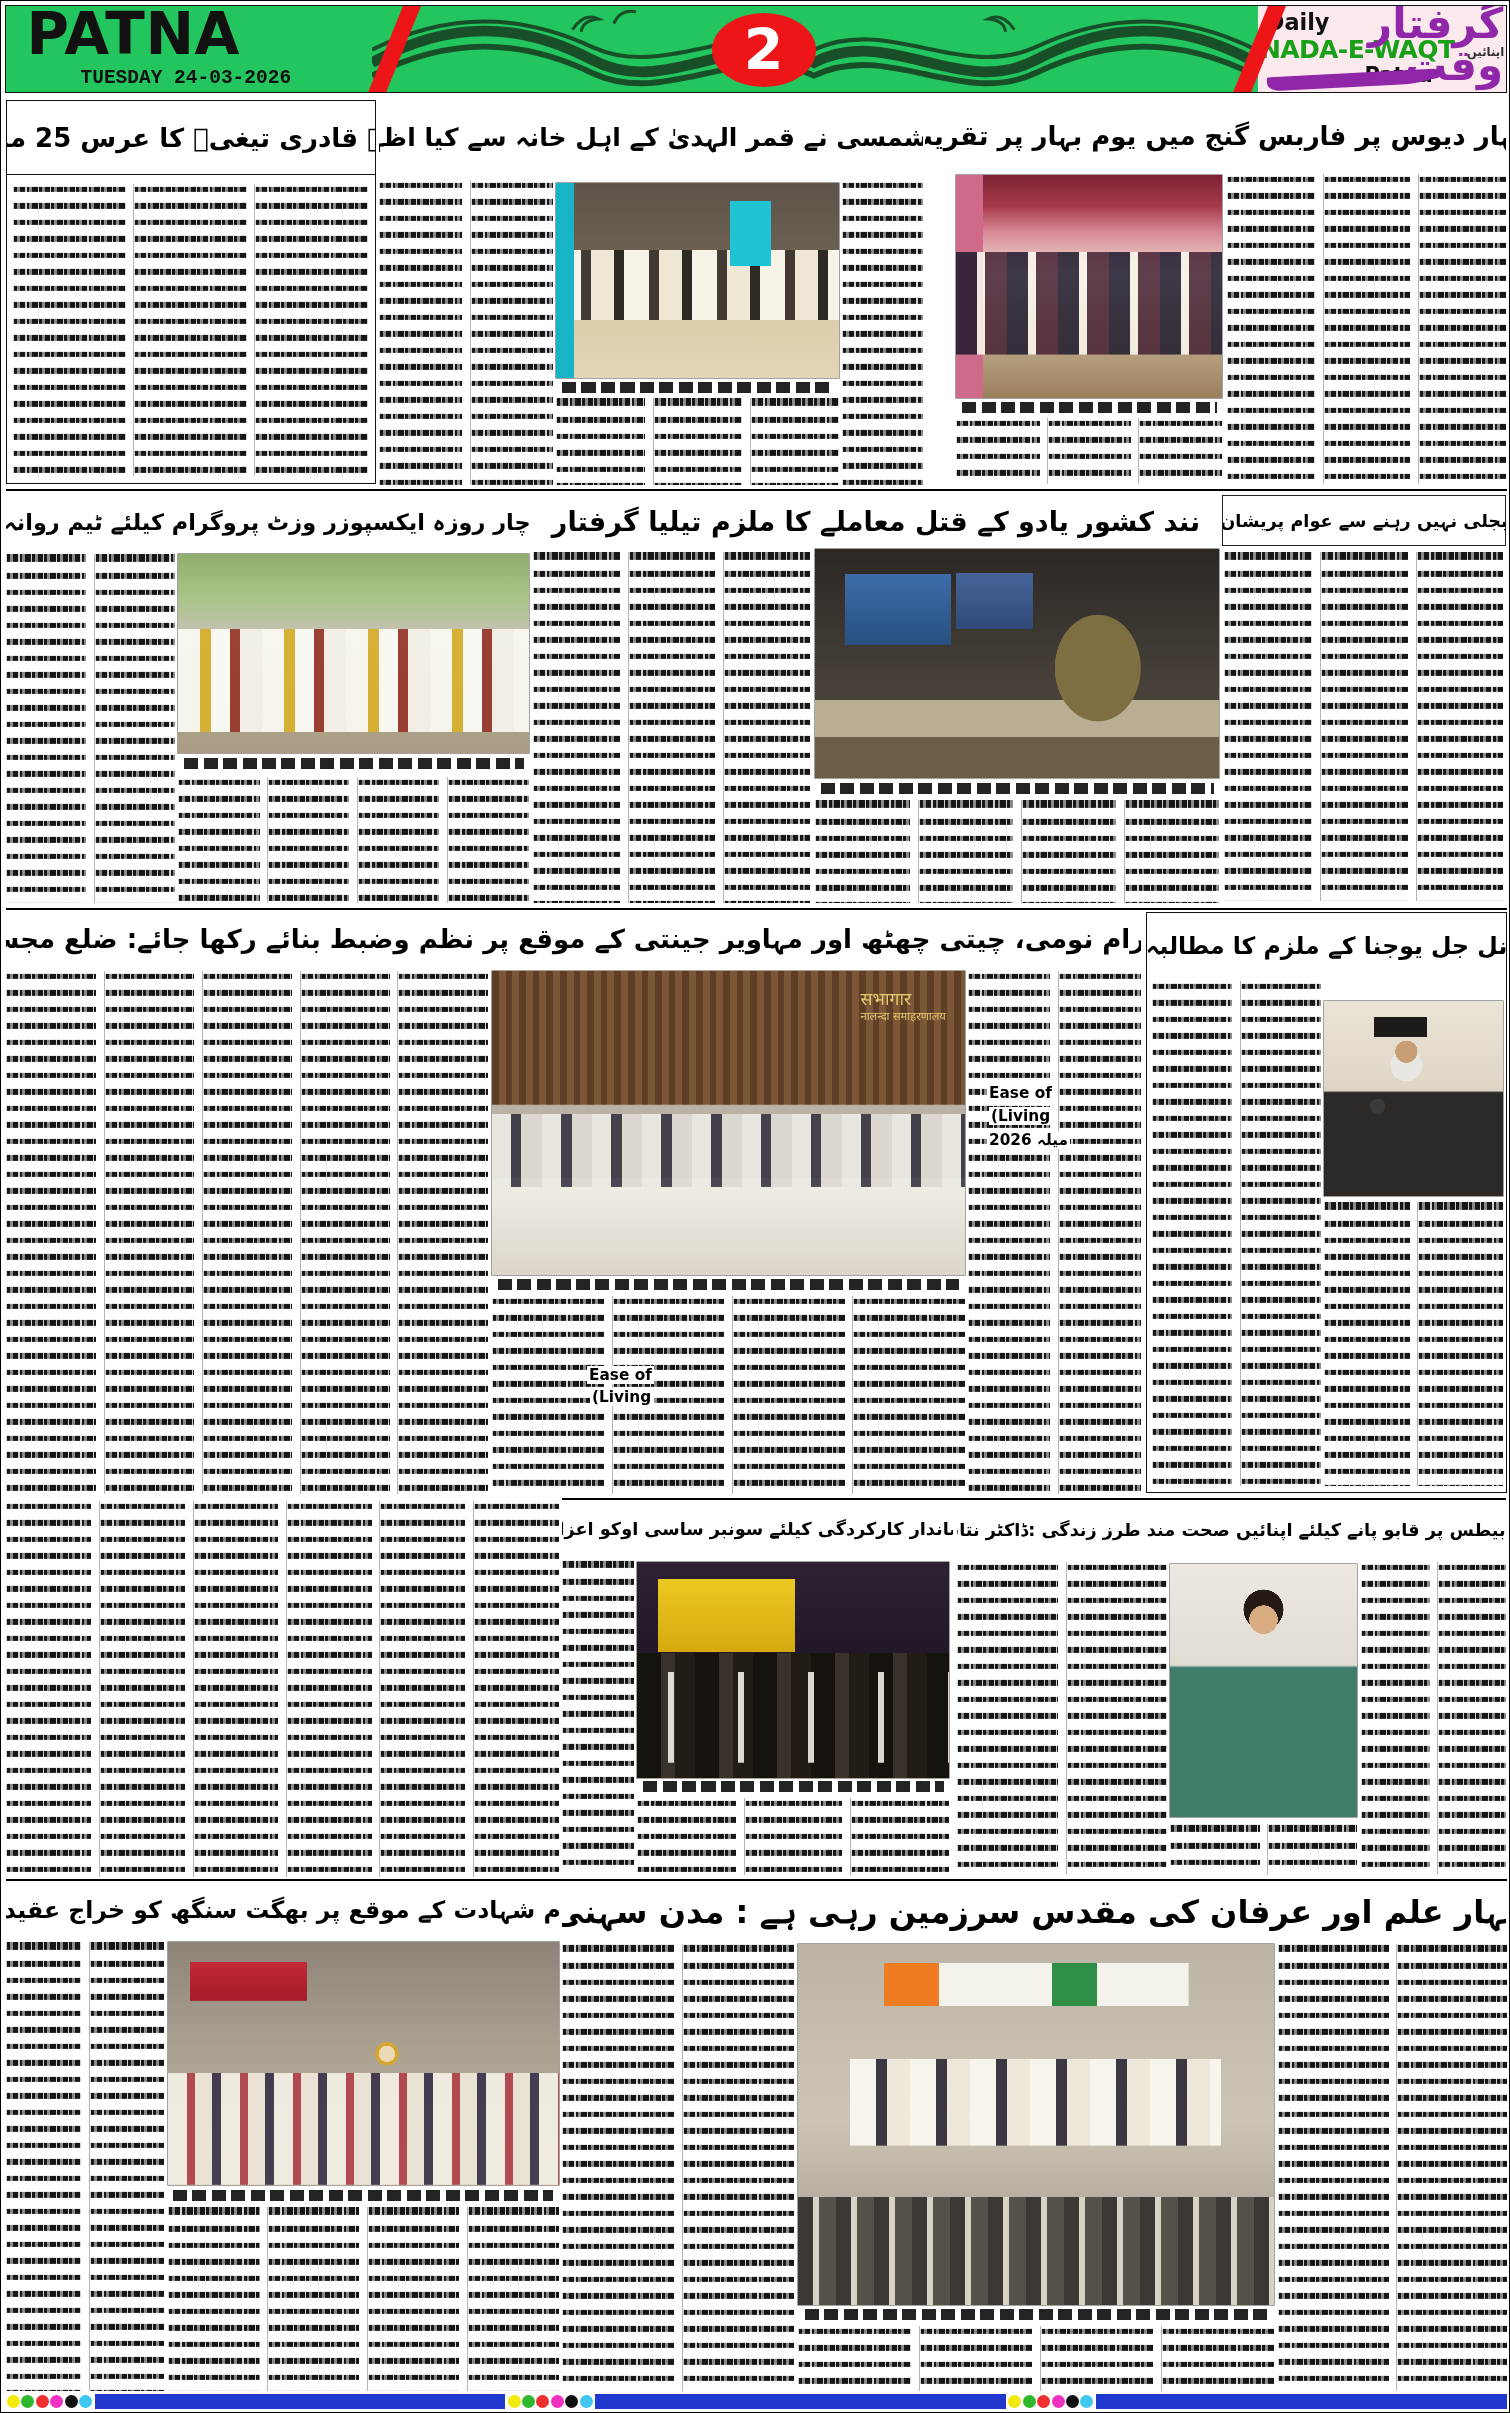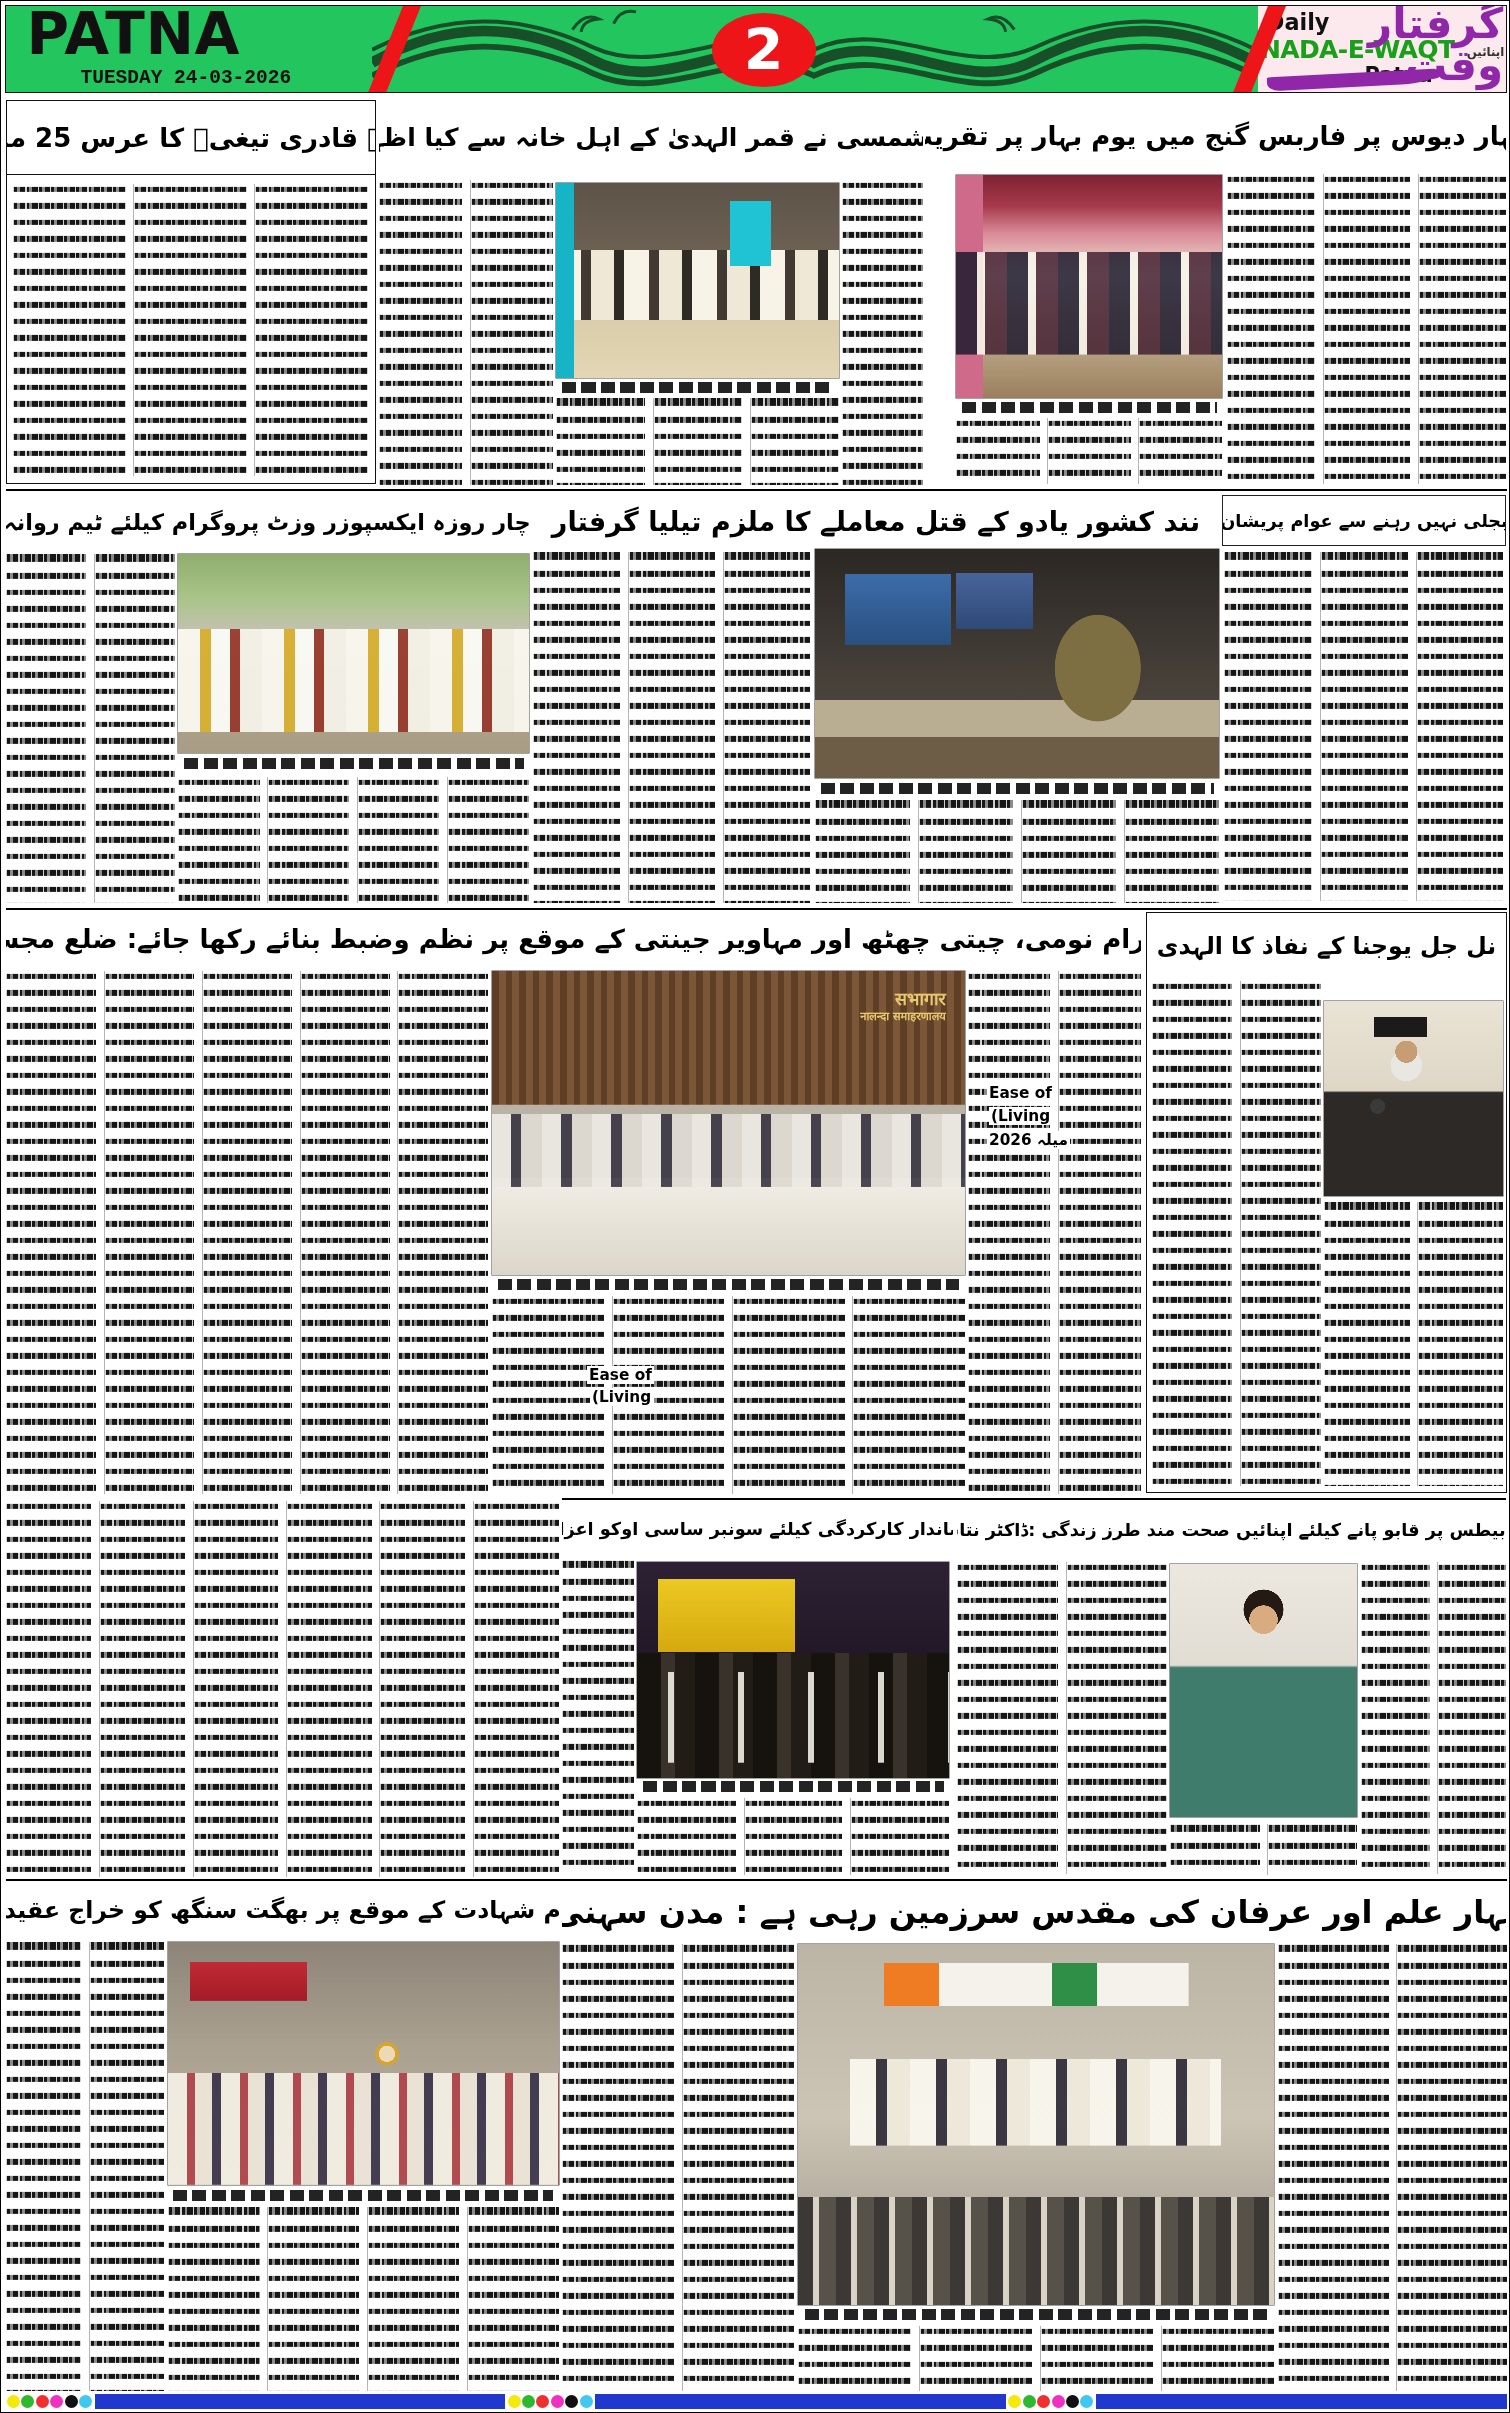--- a/index.html
+++ b/index.html
@@ -34,21 +34,21 @@
         repeating-linear-gradient(90deg,rgba(255,255,255,.8) 0 1.2px,rgba(255,255,255,0) 1.2px 4.1px,
                                   rgba(255,255,255,.5) 4.1px 7px,rgba(255,255,255,0) 7px 12.4px),
         repeating-linear-gradient(180deg,#161616 0 5.3px,rgba(0,0,0,0) 5.3px 16.5px);
       background-position:0 2.9px}
   .cols .tx:not(:first-child){border-left:0.6px solid #b5b5b5}
   .photo{position:absolute;background-color:#cfc8ba;box-shadow:0 0 0 0.6px #666;background-repeat:no-repeat}
   .cap{position:absolute;height:10.6px;opacity:.92;
        background-image:repeating-linear-gradient(90deg,#101010 0 14px,rgba(0,0,0,0) 14px 19.5px)}
   .rule{position:absolute;background:#000}
   .snip{position:absolute;font-weight:bold;font-size:15.3px;background:#fff;padding:0 2.4px;z-index:2;color:#000}
-  .sign{position:absolute;right:4%;top:6%;text-align:right;color:#e9c96f;font-weight:bold;line-height:1.2}
+  .sign{position:absolute;right:4%;top:6%;text-align:left;color:#e9c96f;font-weight:normal;line-height:1.2}
   .sign-l1{font-size:17.7px}.sign-l2{font-size:11.2px}
   
   .ph-condolence{background-image:
      linear-gradient(90deg,#17b3c6 0 17.7px,rgba(0,0,0,0) 17.7px),
      linear-gradient(#1fc3d4,#1fc3d4),
      repeating-linear-gradient(90deg,#f7f3e6 0 25px,#423a32 25px 35px,#efe8d7 35px 58px,#2e2a24 58px 68px),
      linear-gradient(180deg,#5d5348 0%,#6f6355 42%,#d8caa6 58%,#e2d6b4 100%);
      background-size:100% 100%,41px 65px,100% 36%,100% 100%;
      background-position:0 0,72% 14%,0 54%,0 0}
   .ph-bihar{background-image:
@@ -265,21 +265,21 @@
         <div class="tx"></div>
       </div>
     <div class="snip" style="left:981px;top:172px">Ease of</div>
     <div class="snip" style="left:983px;top:195px">(Living</div>
     <div class="snip" style="left:981px;top:219px;direction:rtl">میلہ 2026</div>
     <div class="snip" style="left:581px;top:454px">Ease of</div>
     <div class="snip" style="left:584px;top:476px">(Living</div>
   </div>
 
   <div class="art boxed" style="left:1145px;top:911px;width:361px;height:581px">
-    <div class="hl" style="top:3.5px;height:59px;font-size:23.6px">نل جل یوجنا کے نفاذ کا الہدی</div>
+    <div class="hl" style="top:3.5px;height:59px;font-size:23.6px">نل جل یوجنا کے ملزم کا مطالبہ</div>
     <div class="cols" style="left:4.7px;top:68px;width:169px;height:505px">
         <div class="tx"></div>
         <div class="tx"></div>
       </div>
     <div class="photo ph-naljal" style="left:177px;top:88px;width:179px;height:195px"></div>
     <div class="cols" style="left:177px;top:289px;width:179px;height:284px">
         <div class="tx"></div>
         <div class="tx"></div>
       </div>
   </div>

